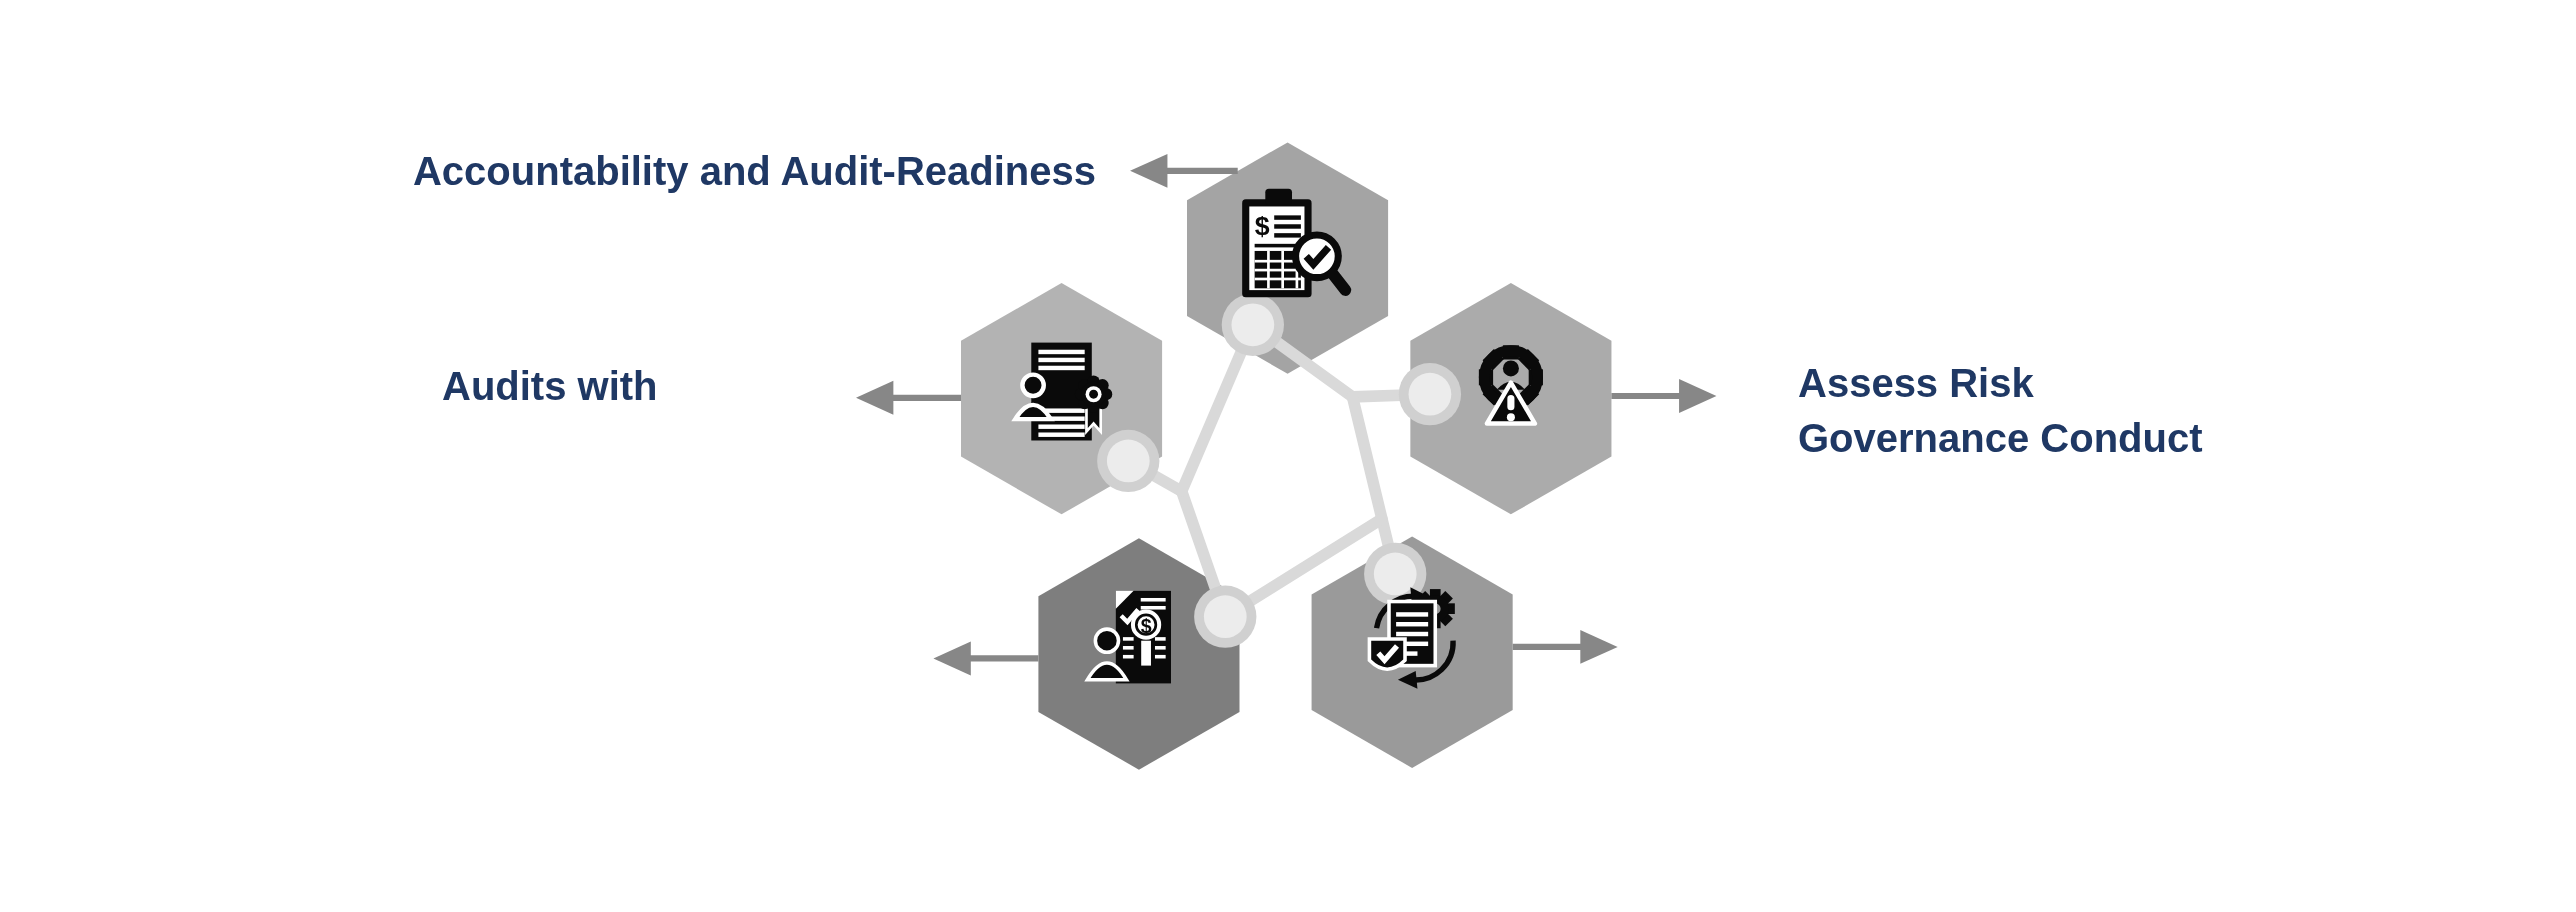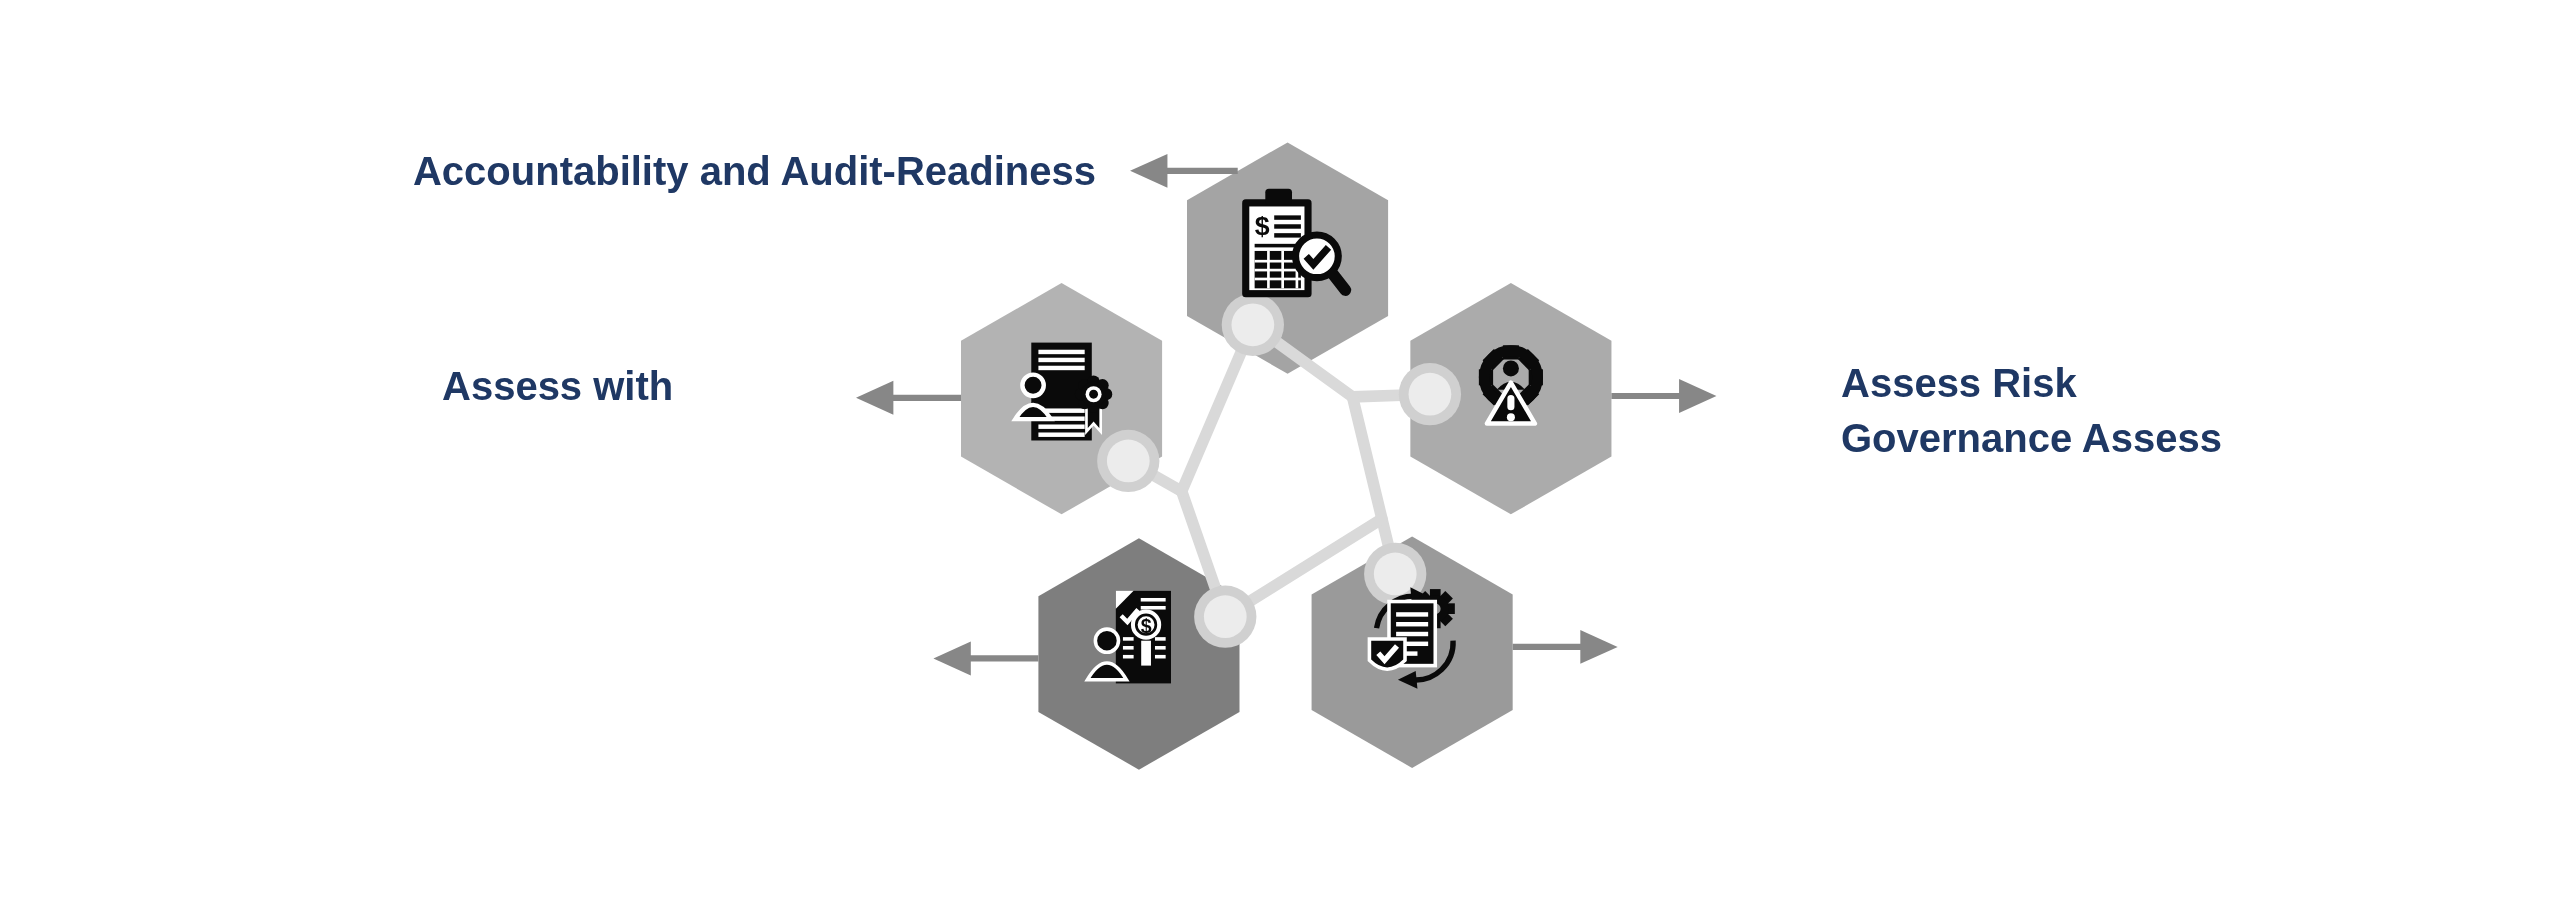--- a/index.html
+++ b/index.html
@@ -201,24 +201,24 @@
     <path d="M-48,-2 L-8,-2 L-8,22 Q-28,42 -48,22 Z" fill="#0a0a0a" stroke="#ffffff" stroke-width="4"></path>
     <path d="M-38,14 l7,8 l14,-16" stroke="#ffffff" stroke-width="6" fill="none"></path>
   </g>
 </svg>
 
 <div class="node-label align-right" style="right:1480px;top:144px;">
   <span>Accountability and Audit-Readiness</span>
 </div>
 
 <div class="node-label" style="left:442px;top:359px;">
-  <span>Assess with</span>
-</div>
-
-
-<div class="node-label" style="left:1841px;top:356px;">
+  <span>Audits with</span>
+</div>
+
+
+<div class="node-label" style="left:1798px;top:356px;">
   <span>Assess Risk</span>
-  <span>Governance Assess</span>
+  <span>Governance Conduct</span>
 </div>
 
 
 </div>
 
 
 </body></html>

